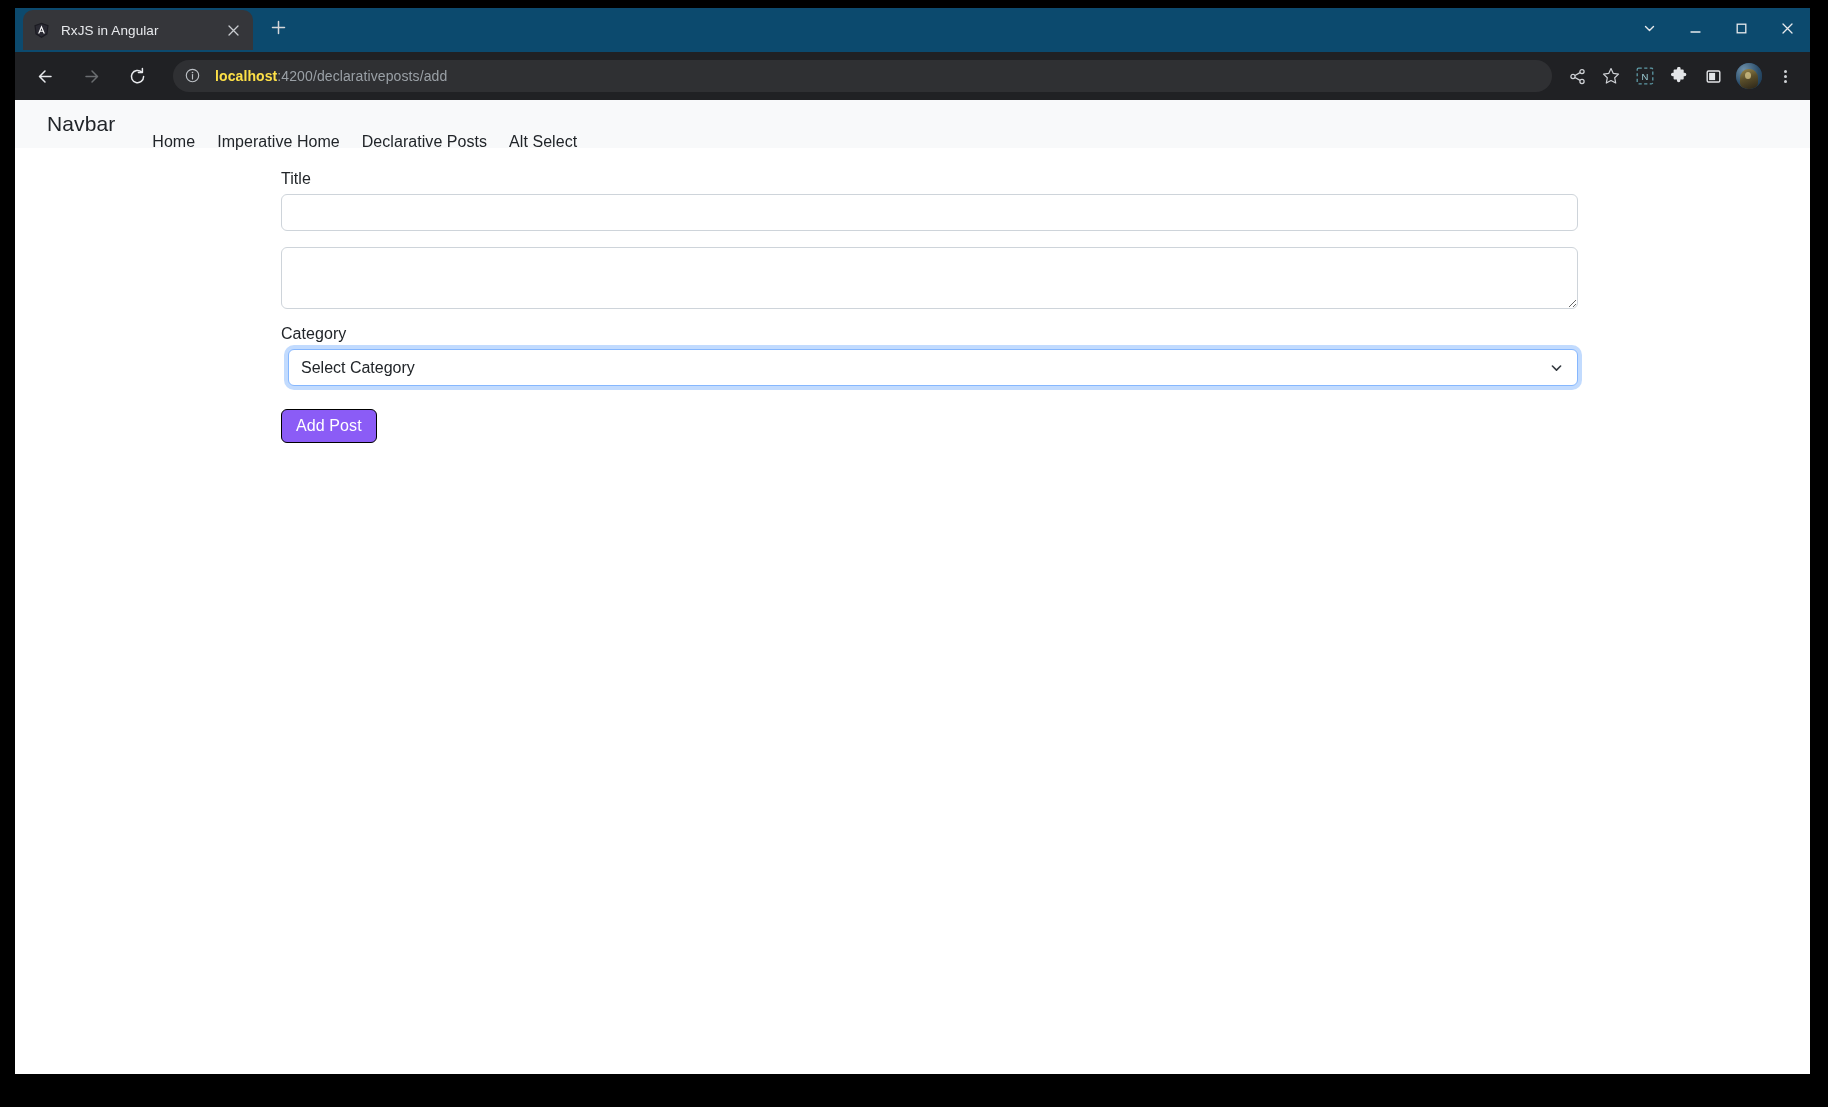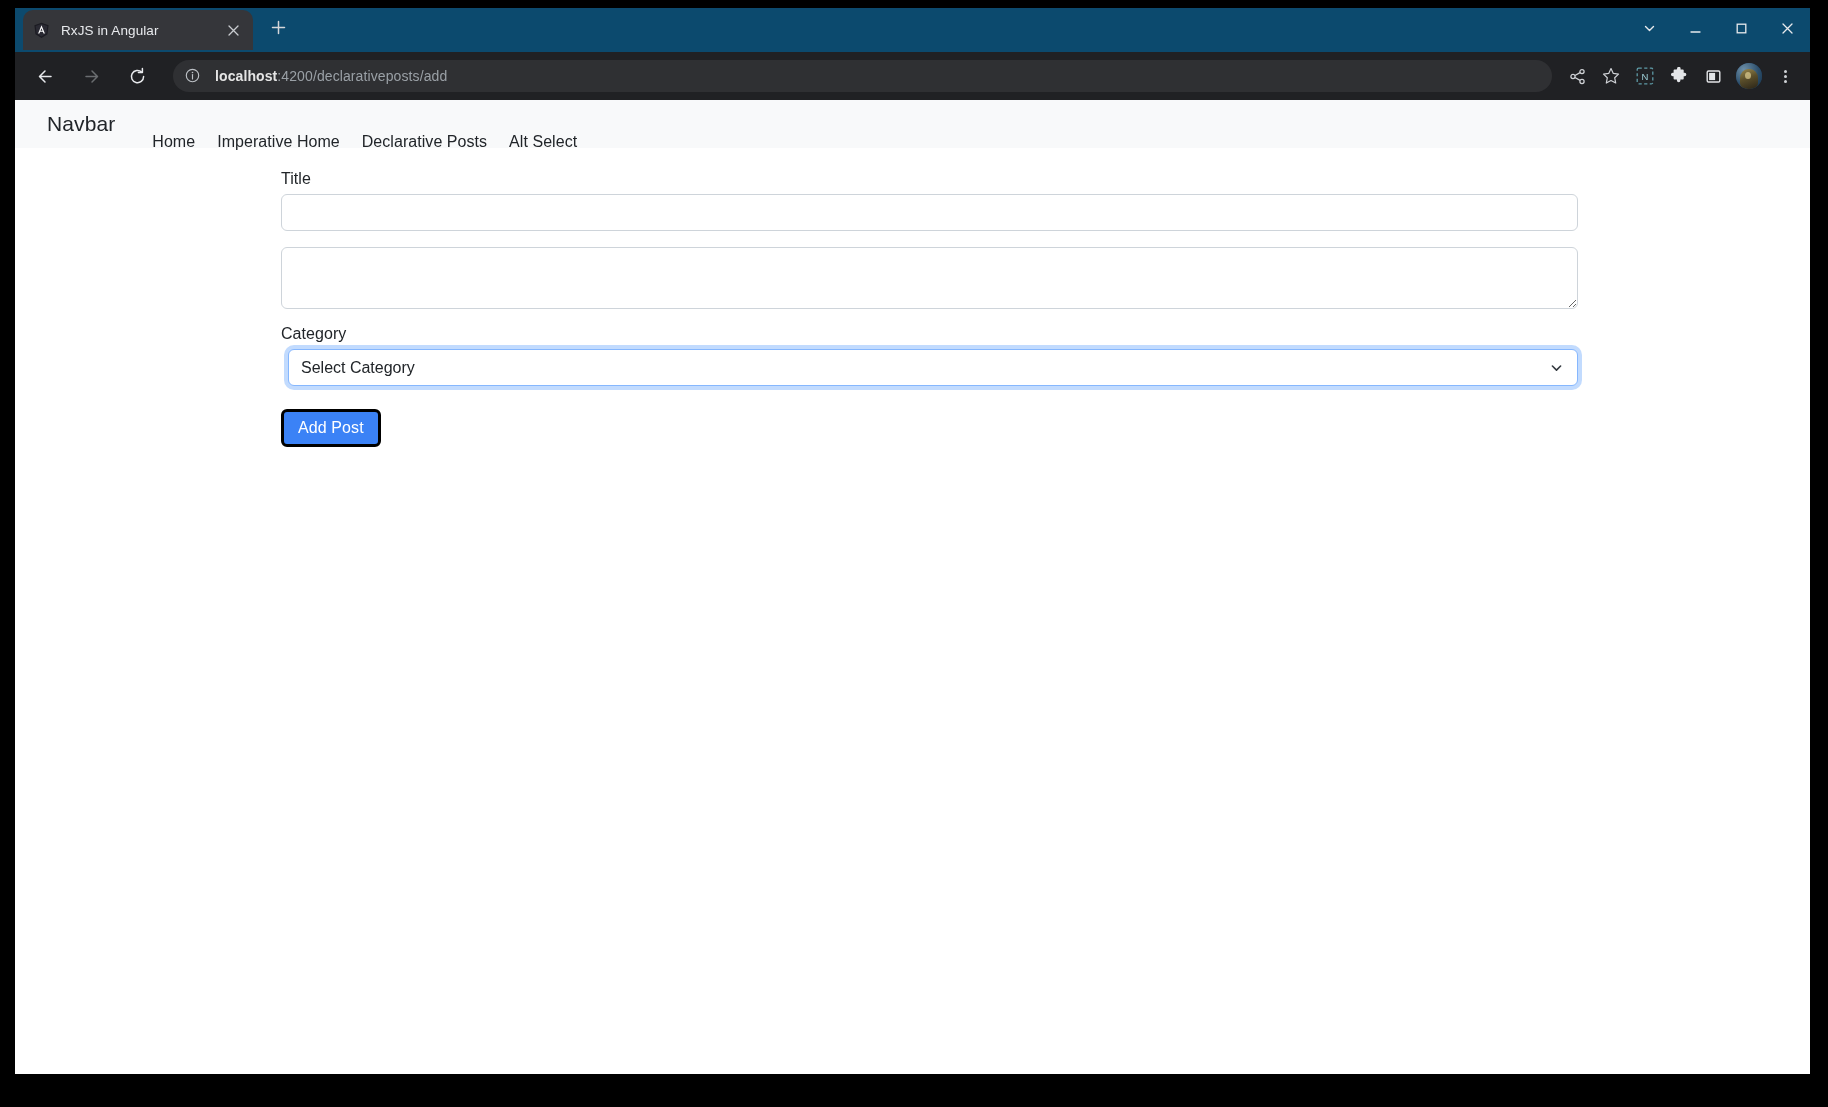--- a/index.html
+++ b/index.html
@@ -143,21 +143,21 @@
     color: #bdc1c6;
   }
   .site-info-icon svg { display: block; }
 
   .url-text {
     font-size: 14px;
     color: #9aa0a6;
     white-space: nowrap;
     letter-spacing: 0.1px;
   }
-  .url-host { color: #e5e5e5; font-weight: 600; }
+  .url-host { color: #fde047; font-weight: 600; }
 
   .toolbar-actions {
     display: flex;
     align-items: center;
   }
   .tb-icon {
     width: 34px; height: 34px;
     display: flex; align-items: center; justify-content: center;
     color: #cfd2d6;
     border-radius: 50%;
@@ -308,22 +308,22 @@
     color: #343a40;
     display: flex;
   }
   .select-chevron svg { display: block; }
 
   .btn-primary {
     display: inline-block;
     font-size: 16px;
     font-family: "Liberation Sans", sans-serif;
     color: #ffffff;
-    background: #3b82f6;
-    border: 3px solid #000000;
+    background: #8b5cf6;
+    border: 1px solid #000000;
     border-radius: 6px;
     padding: 7px 14px;
     cursor: pointer;
     margin-top: 8px;
     letter-spacing: 0.1px;
   }
 </style>
 </head>
 <body>
 

